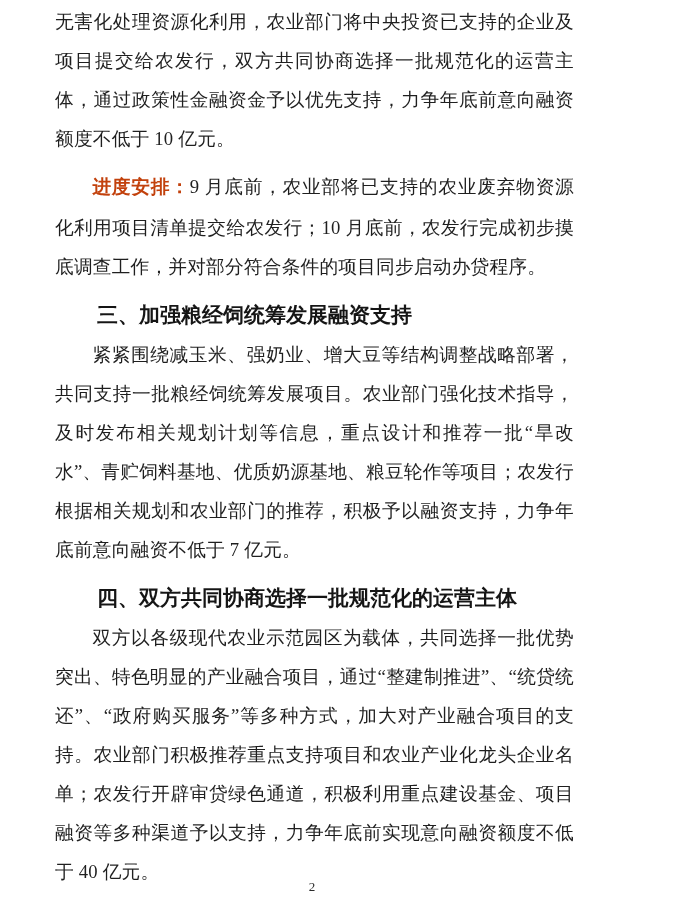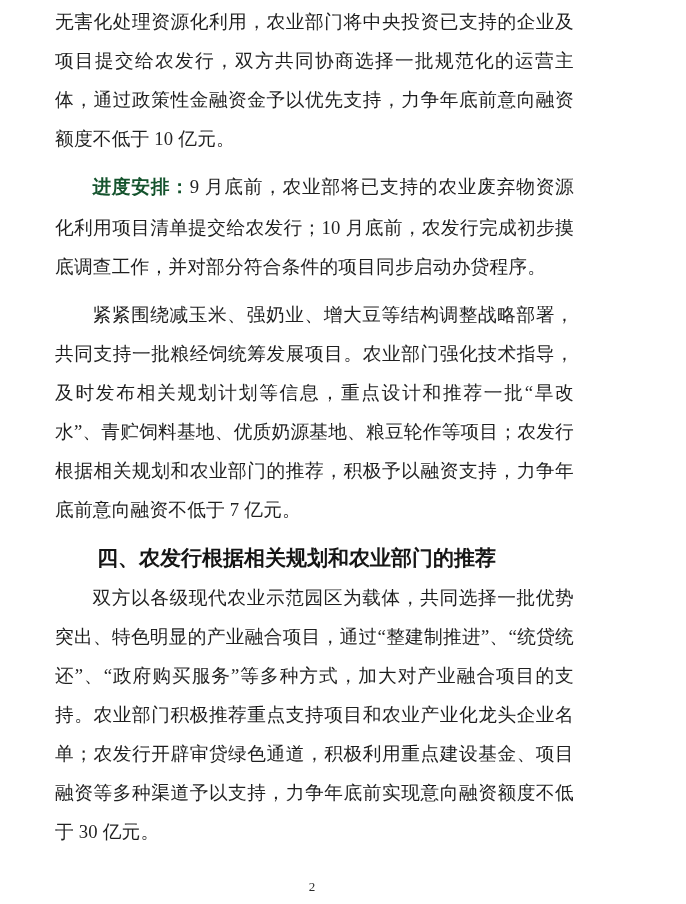--- a/index.html
+++ b/index.html
@@ -29,21 +29,21 @@
     text-align: justify;
     text-align-last: left;
     letter-spacing: 0.2px;
   }
   .para.indent {
     text-indent: 2em;
   }
   .lead {
     font-family: Liberation Mono, monospace;
     font-weight: bold;
-    color: #14532d;
+    color: #c2410c;
   }
   .heading {
     font-family: "Liberation Sans", "DejaVu Sans", sans-serif;
     font-weight: bold;
     font-size: 21px;
     line-height: 40px;
     color: #151515;
     text-indent: 2em;
     margin: 6px 0 0 0;
   }
@@ -62,25 +62,26 @@
 </style>
 </head>
 <body>
 
 <div class="page">
 
   <p class="para">无害化处理资源化利用，农业部门将中央投资已支持的企业及项目提交给农发行，双方共同协商选择一批规范化的运营主体，通过政策性金融资金予以优先支持，力争年底前意向融资额度不低于 10 亿元。</p>
 
   <p class="para indent"><span class="lead">进度安排：</span><span>9 月底前，农业部将已支持的农业废弃物资源化利用项目清单提交给农发行；10 月底前，农发行完成初步摸底调查工作，并对部分符合条件的项目同步启动办贷程序。</span></p>
 
+  <h3 class="heading">三、加强粮经饲统筹发展融资支持</h3>
 
   <p class="para indent">紧紧围绕减玉米、强奶业、增大豆等结构调整战略部署，共同支持一批粮经饲统筹发展项目。农业部门强化技术指导，及时发布相关规划计划等信息，重点设计和推荐一批“旱改水”、青贮饲料基地、优质奶源基地、粮豆轮作等项目；农发行根据相关规划和农业部门的推荐，积极予以融资支持，力争年底前意向融资不低于 7 亿元。</p>
 
 
-  <h3 class="heading">四、农发行根据相关规划和农业部门的推荐</h3>
+  <h3 class="heading">四、双方共同协商选择一批规范化的运营主体</h3>
 
-  <p class="para indent">双方以各级现代农业示范园区为载体，共同选择一批优势突出、特色明显的产业融合项目，通过“整建制推进”、“统贷统还”、“政府购买服务”等多种方式，加大对产业融合项目的支持。农业部门积极推荐重点支持项目和农业产业化龙头企业名单；农发行开辟审贷绿色通道，积极利用重点建设基金、项目融资等多种渠道予以支持，力争年底前实现意向融资额度不低于 30 亿元。</p>
+  <p class="para indent">双方以各级现代农业示范园区为载体，共同选择一批优势突出、特色明显的产业融合项目，通过“整建制推进”、“统贷统还”、“政府购买服务”等多种方式，加大对产业融合项目的支持。农业部门积极推荐重点支持项目和农业产业化龙头企业名单；农发行开辟审贷绿色通道，积极利用重点建设基金、项目融资等多种渠道予以支持，力争年底前实现意向融资额度不低于 40 亿元。</p>
 
   <div class="footer">
     <span class="page-number">2</span>
   </div>
 
 </div>
 
 </body></html>

